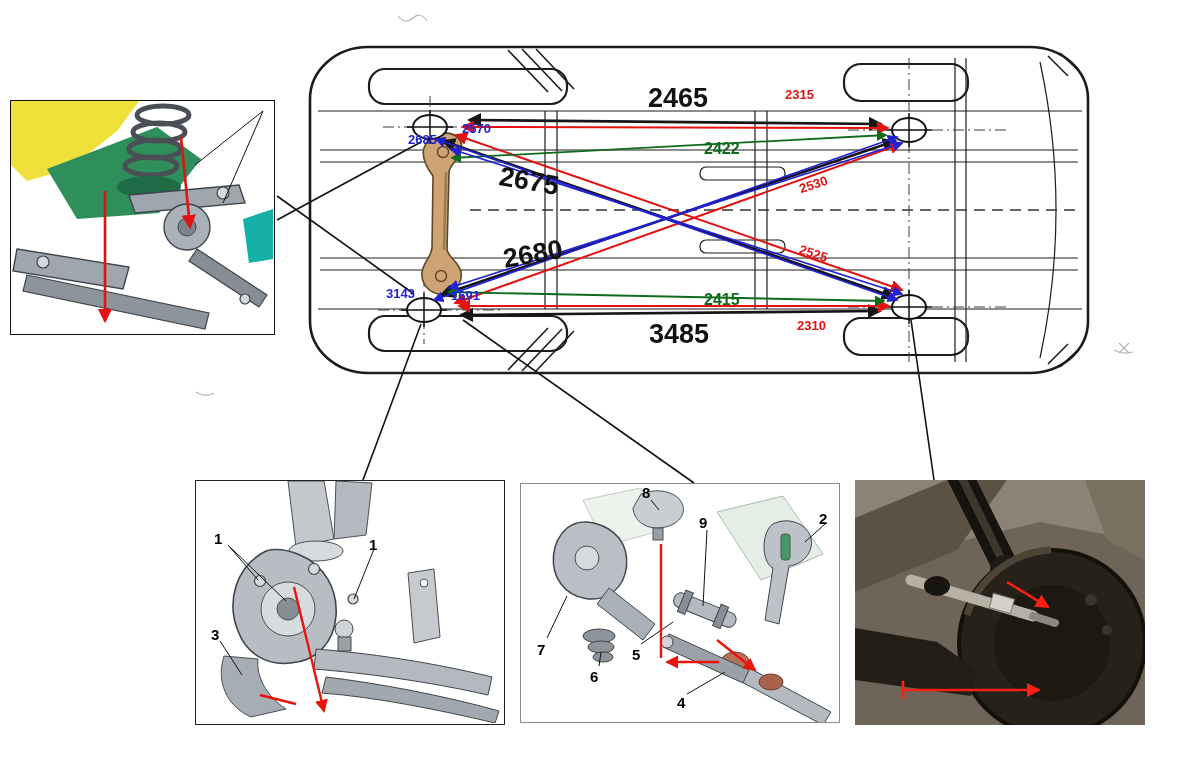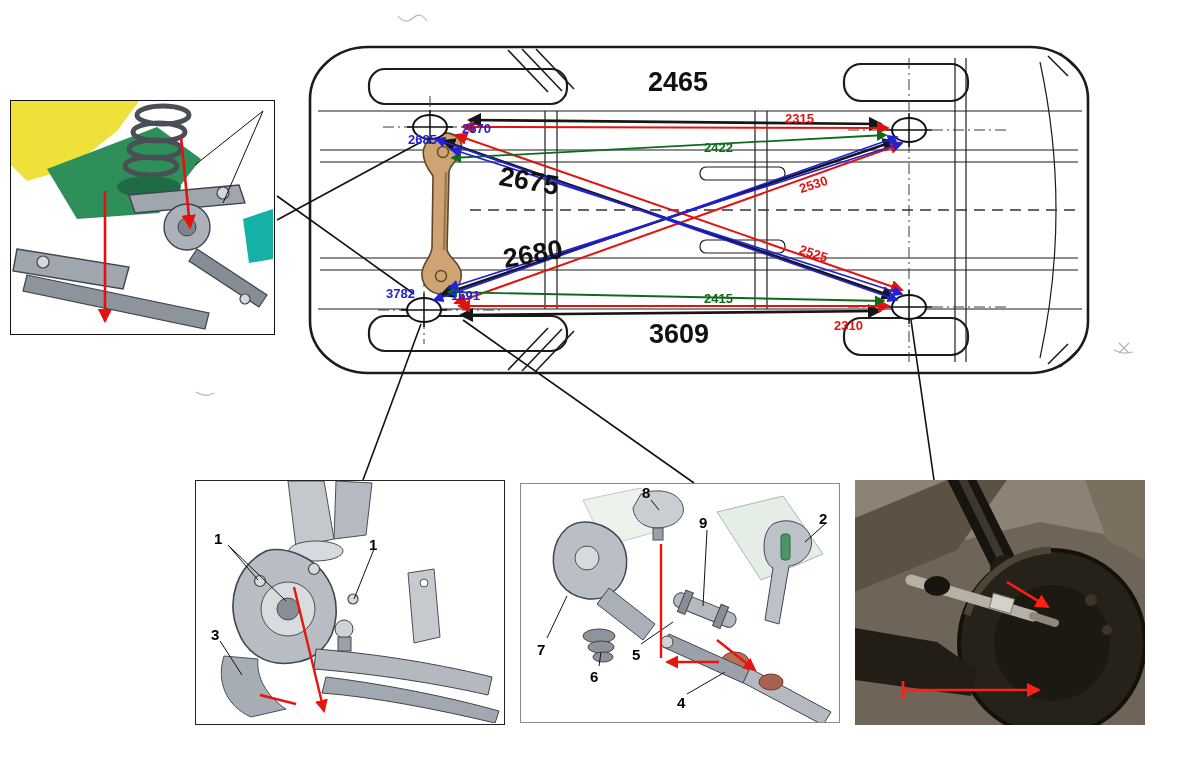--- a/index.html
+++ b/index.html
@@ -10,21 +10,21 @@
   .inset svg{display:block;}
   #inset-tl{left:10px;top:100px;width:265px;height:235px;border:1.5px solid #111;}
   #inset-bl{left:195px;top:480px;width:310px;height:245px;border:1.5px solid #222;}
   #inset-bc{left:520px;top:483px;width:320px;height:240px;border:1px solid #8a8a8a;}
   #inset-br{left:855px;top:480px;width:290px;height:245px;border:none;}
   .mlabel{position:absolute;z-index:5;font-weight:bold;white-space:nowrap;line-height:1;
           font-family:"Liberation Sans",sans-serif;}
   .ml-black{color:#111111;font-size:27px;font-weight:600;}
   .ml-red{color:#e31210;font-size:13px;}
   .ml-blue{color:#2121d6;font-size:13px;}
-  .ml-green{color:#0e6b1c;font-size:13px;}
+  .ml-green{color:#0e6b1c;font-size:16px;}
   .rot-p10{transform:rotate(10deg);}
   .rot-m10{transform:rotate(-10deg);}
   .rot-p18{transform:rotate(18deg);}
   .rot-m18{transform:rotate(-18deg);}
   .pnum{position:absolute;z-index:3;font-weight:bold;font-size:15px;color:#000;line-height:1;}
 </style>
 </head>
 <body>
 
 <div id="stage">
@@ -318,28 +318,28 @@
       <ellipse cx="82" cy="106" rx="13" ry="10" fill="#17150f"></ellipse>
       <line x1="178" y1="136" x2="200" y2="143" stroke="#8e887c" stroke-width="8" stroke-linecap="round"></line>
       <g stroke="#ff1f14" stroke-width="2.6" fill="none">
         <line x1="48" y1="210" x2="184" y2="210" marker-end="url(#arrR4)"></line>
         <line x1="48" y1="201" x2="48" y2="219"></line>
         <line x1="152" y1="102" x2="193" y2="127" marker-end="url(#arrR4)"></line>
       </g>
     </svg>
   </div>
 
-  <div class="mlabel ml-black" style="left:648px;top:69px">2465</div>
-  <div class="mlabel ml-red" style="left:785px;top:112px">2315</div>
+  <div class="mlabel ml-black" style="left:648px;top:85px">2465</div>
+  <div class="mlabel ml-red" style="left:785px;top:88px">2315</div>
   <div class="mlabel ml-blue" style="left:408px;top:133px">2685</div>
   <div class="mlabel ml-blue" style="left:462px;top:122px">2570</div>
   <div class="mlabel ml-green" style="left:704px;top:141px">2422</div>
   <div class="mlabel ml-black rot-p10" style="left:499px;top:168px">2675</div>
   <div class="mlabel ml-red rot-m18" style="left:799px;top:178px">2530</div>
   <div class="mlabel ml-black rot-m10" style="left:503px;top:241px">2680</div>
   <div class="mlabel ml-red rot-p18" style="left:799px;top:247px">2525</div>
-  <div class="mlabel ml-blue" style="left:386px;top:287px">3782</div>
+  <div class="mlabel ml-blue" style="left:386px;top:287px">3143</div>
   <div class="mlabel ml-blue" style="left:451px;top:289px">1691</div>
   <div class="mlabel ml-green" style="left:704px;top:292px">2415</div>
-  <div class="mlabel ml-black" style="left:649px;top:321px">3609</div>
-  <div class="mlabel ml-red" style="left:834px;top:319px">2310</div>
+  <div class="mlabel ml-black" style="left:649px;top:321px">3485</div>
+  <div class="mlabel ml-red" style="left:797px;top:319px">2310</div>
 
 </div>
 
 </body></html>

